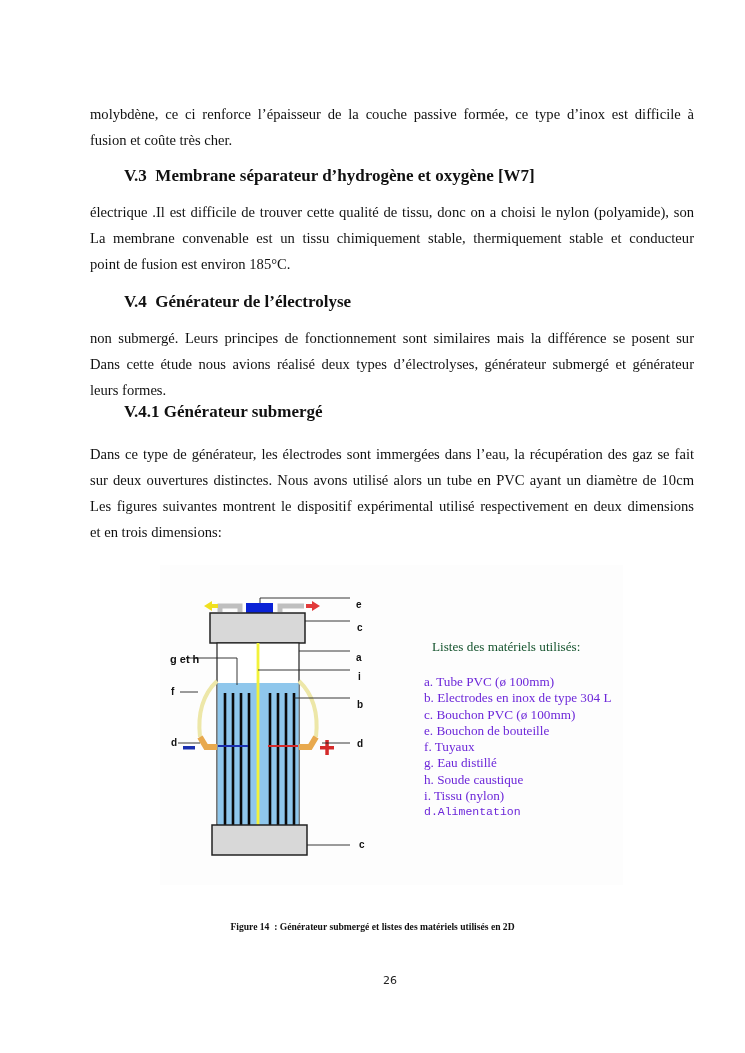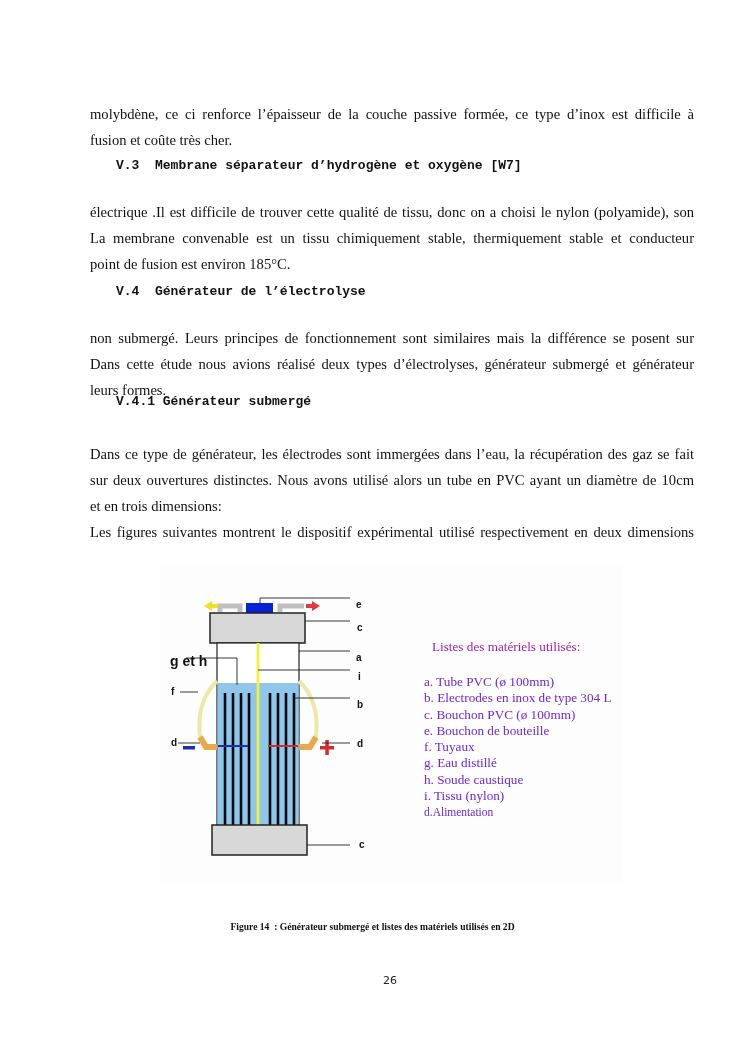--- a/index.html
+++ b/index.html
@@ -3,30 +3,30 @@
 <meta charset="utf-8">
 <style>
   html, body { margin:0; padding:0; background:#ffffff; }
   body { width:745px; height:1053px; position:relative; overflow:hidden;
          font-family:"Liberation Serif", serif; color:#111; }
   .para { position:absolute; left:74px; width:604px; font-size:14.6px; line-height:26px;
           text-align:justify; margin:16px; }
   .para .last { text-align:left; }
   .line { display:block; text-align:justify; text-align-last:justify; height:26px; white-space:nowrap; }
   .line.last { text-align-last:left; }
-  .h { position:absolute; left:112px; font-weight:bold; font-size:13px; margin:4px; white-space:pre;font-family:Liberation Mono, monospace; }
+  .h { position:absolute; left:112px; font-weight:bold; font-size:17px; margin:12px; white-space:pre; }
   .figure { position:absolute; left:160px; top:565px; width:463px; height:320px; background:#fdfdfd; }
   .caption { position:absolute; left:0; width:745px; top:921px; text-align:center; font-weight:bold;
              font-size:9.6px; white-space:pre; }
   .pagenum { position:absolute; left:0; width:780px; top:974px; text-align:center;
              font-family:"DejaVu Sans", sans-serif; font-size:11px; color:#222; }
-  .list-title { position:absolute; left:432px; top:639px; font-size:13.2px; color:#a21caf; }
+  .list-title { position:absolute; left:432px; top:639px; font-size:13.2px; color:#14532d; }
   .list { position:absolute; left:424px; top:674px; font-size:13.2px; line-height:16.3px; color:#6d28d9; }
   .list div { white-space:nowrap; }
-  .list .sans { font-family:Liberation Serif, serif; font-size:11.5px; }
+  .list .sans { font-family:Liberation Mono, monospace; font-size:11.5px; }
   .lbl { position:absolute; font-family:"Liberation Sans", sans-serif; font-weight:bold; font-size:10px; color:#111; }
   sup { font-size:8px; line-height:0; }
 </style>
 </head>
 <body>
 
 <div class="para" style="top:85px;">
   <span class="line">molybdène, ce ci renforce l’épaisseur de la couche passive formée, ce type d’inox est difficile à</span>
   <span class="line last">fusion et coûte très cher.</span>
 </div>
@@ -45,22 +45,22 @@
   <span class="line">non submergé. Leurs principes de fonctionnement sont similaires mais la différence se posent sur</span>
   <span class="line">Dans cette étude nous avions  réalisé deux types d’électrolyses, générateur submergé et générateur</span>
   <span class="line last">leurs formes.</span>
 </div>
 
 <div class="h" style="top:390px;text-align:right;">V.4.1 Générateur submergé</div>
 
 <div class="para" style="top:425px;">
   <span class="line">Dans ce type de générateur, les électrodes sont immergées dans l’eau, la récupération des gaz se fait</span>
   <span class="line">sur deux ouvertures distinctes. Nous avons utilisé alors un tube en PVC ayant un  diamètre de 10cm</span>
+  <span class="line">Les figures suivantes montrent le dispositif expérimental utilisé respectivement en deux dimensions</span>
   <span class="line last">et en trois dimensions:</span>
-  <span class="line">Les figures suivantes montrent le dispositif expérimental utilisé respectivement en deux dimensions</span>
 </div>
 
 <div class="figure">
   <svg width="463" height="320" viewBox="0 0 463 320" style="position:absolute;left:0;top:0;">
 
     <path d="M60 47 L60 41 L80 41 L80 47 M62 41" fill="none" stroke="#bfbfbf" stroke-width="5"></path>
     <path d="M120 47 L120 41 L144 41" fill="none" stroke="#bfbfbf" stroke-width="5"></path>
     <polygon points="44,41 52,36 52,39 58,39 58,43 52,43 52,46" fill="#f0e020"></polygon>
     <polygon points="160,41 152,36 152,39 146,39 146,43 152,43 152,46" fill="#e23a3a"></polygon>
 
@@ -120,21 +120,21 @@
 
   <span class="lbl" style="left:196px;top:34px;">e</span>
   <span class="lbl" style="left:197px;top:57px;">c</span>
   <span class="lbl" style="left:196px;top:87px;">a</span>
   <span class="lbl" style="left:198px;top:106px;">i</span>
   <span class="lbl" style="left:197px;top:134px;">b</span>
   <span class="lbl" style="left:197px;top:173px;">d</span>
   <span class="lbl" style="left:199px;top:274px;">c</span>
   <span class="lbl" style="left:11px;top:121px;">f</span>
   <span class="lbl" style="left:11px;top:172px;">d</span>
-  <span class="lbl" style="left:10px;top:88px;font-size:14px;text-align:right;">g et h</span>
+  <span class="lbl" style="left:10px;top:88px;font-size:11px;text-align:right;">g et h</span>
 </div>
 
 <div class="list-title">Listes des matériels utilisés:</div>
 <div class="list">
   <div>a. Tube PVC (ø 100mm)</div>
   <div>b. Electrodes en inox de type 304 L</div>
   <div>c. Bouchon PVC (ø 100mm)</div>
   <div>e. Bouchon de bouteille</div>
   <div>f. Tuyaux</div>
   <div>g. Eau distillé</div>

